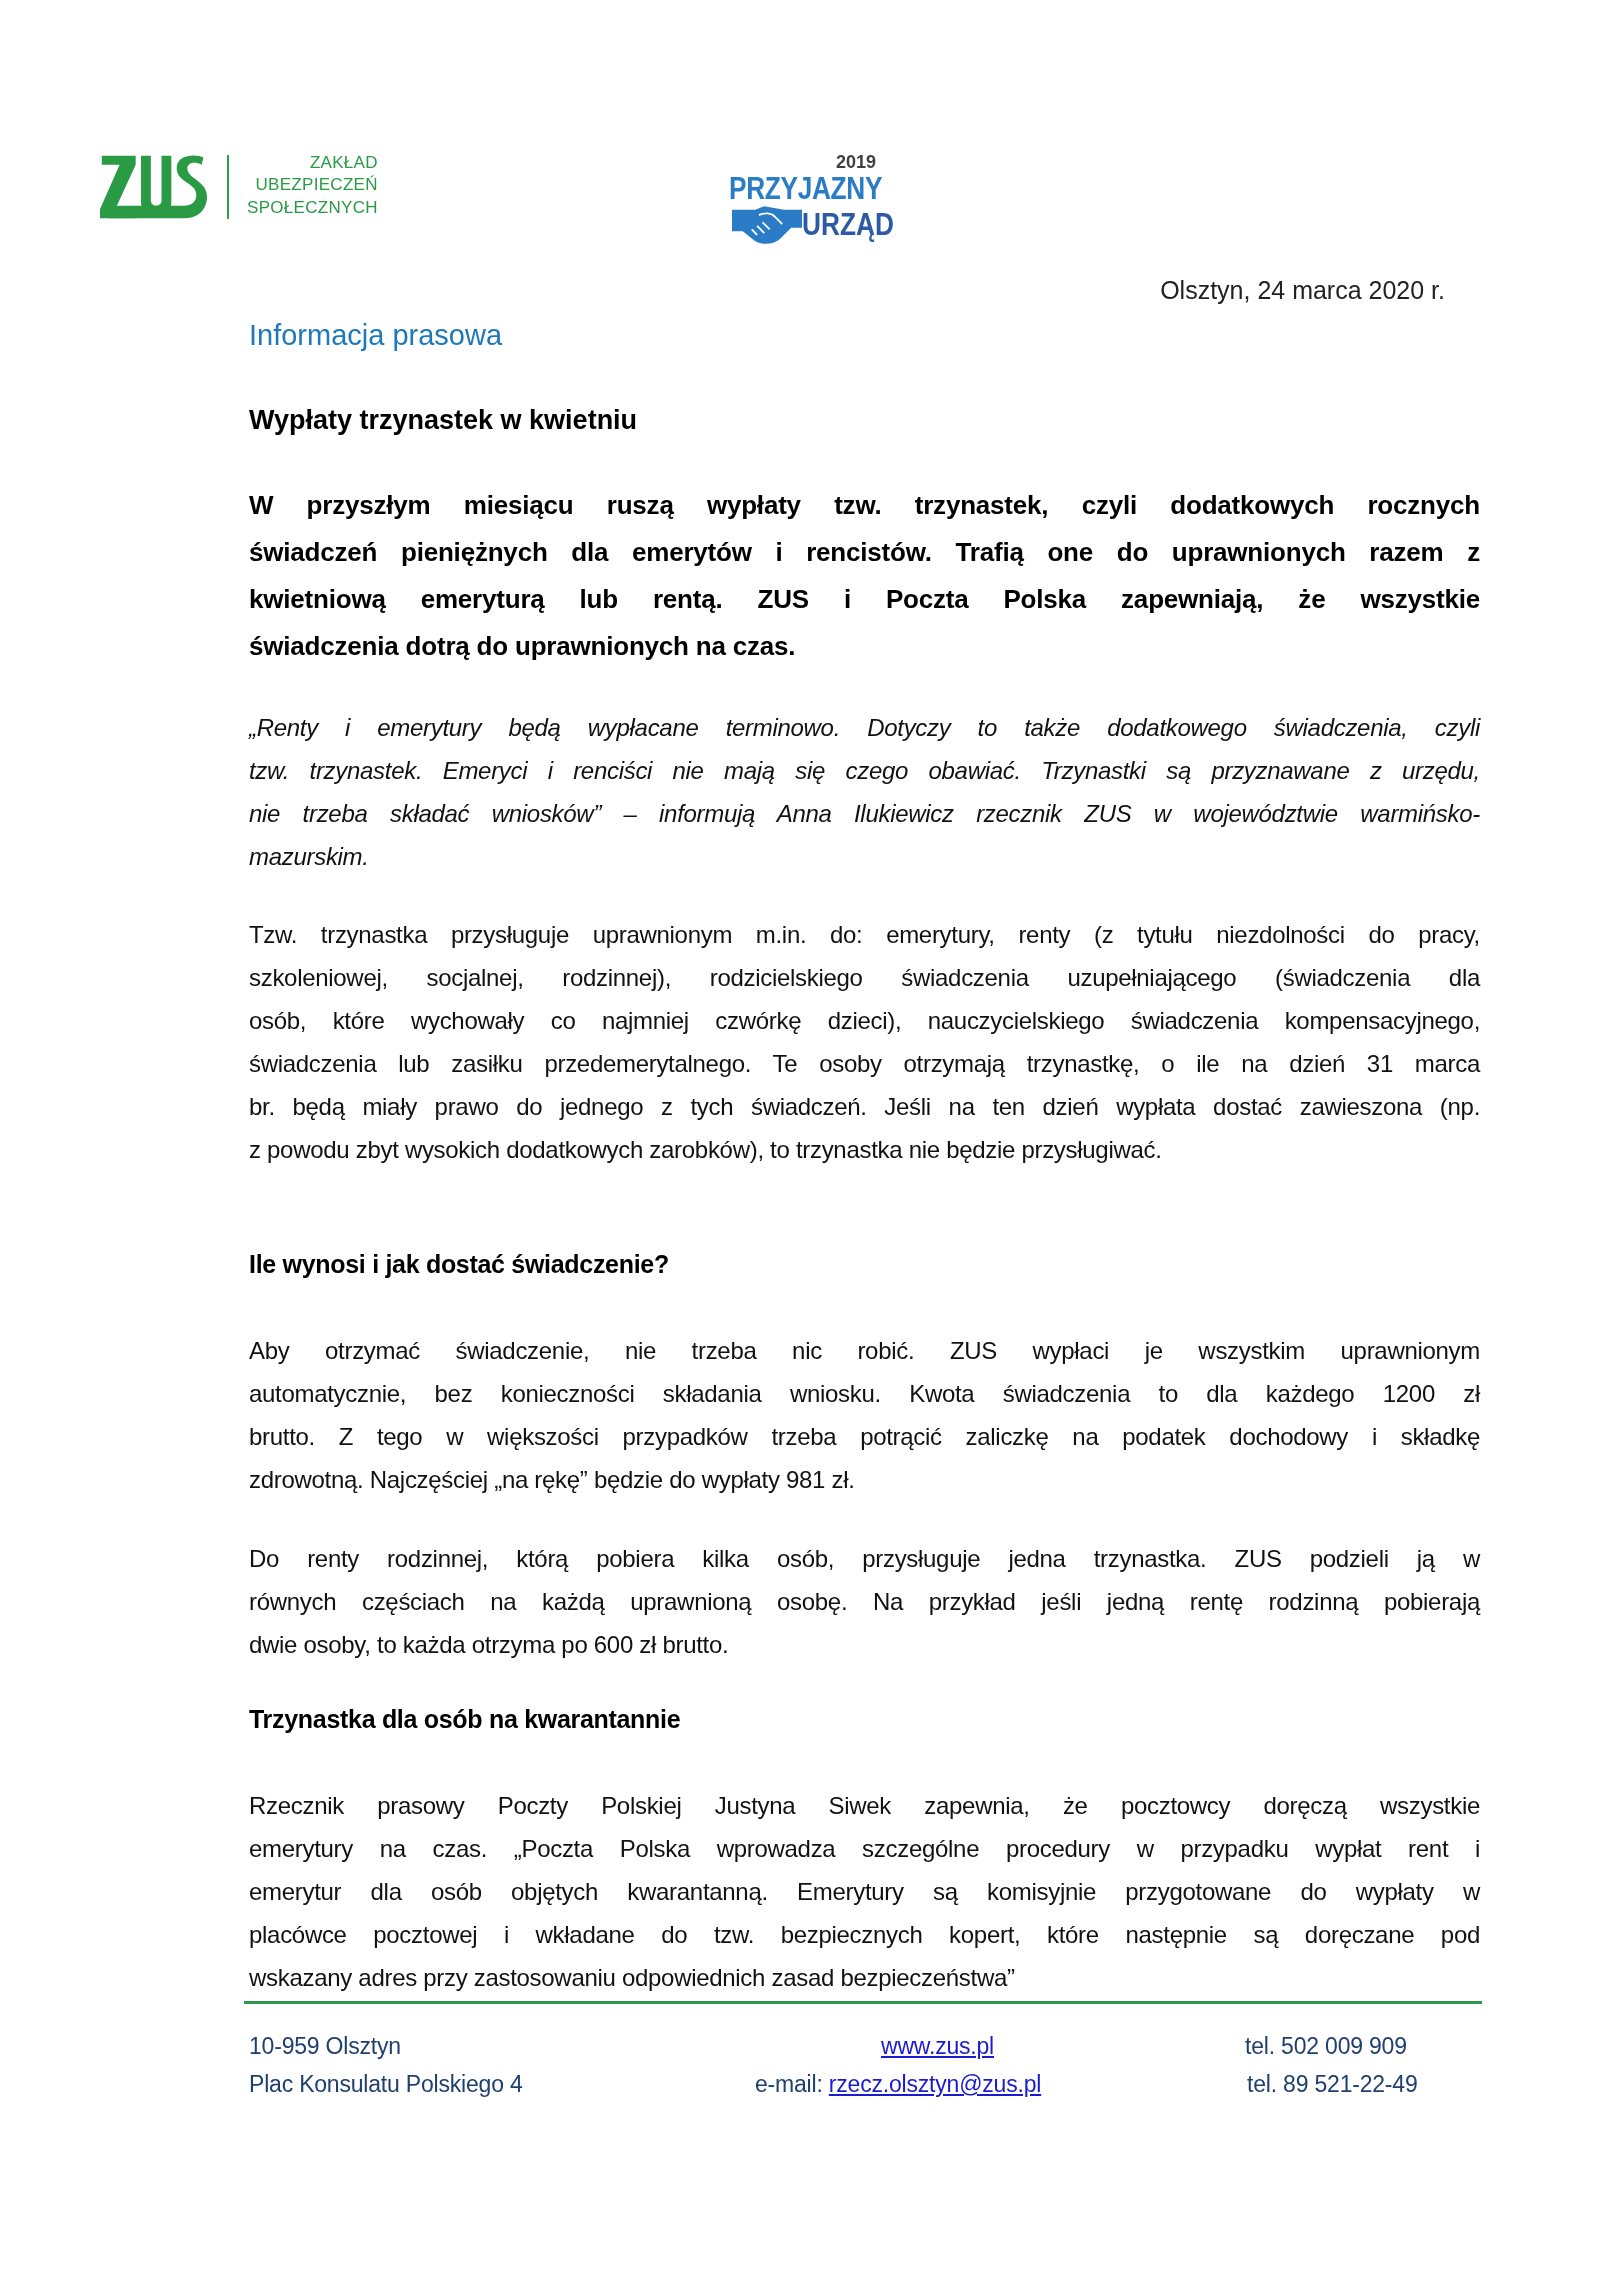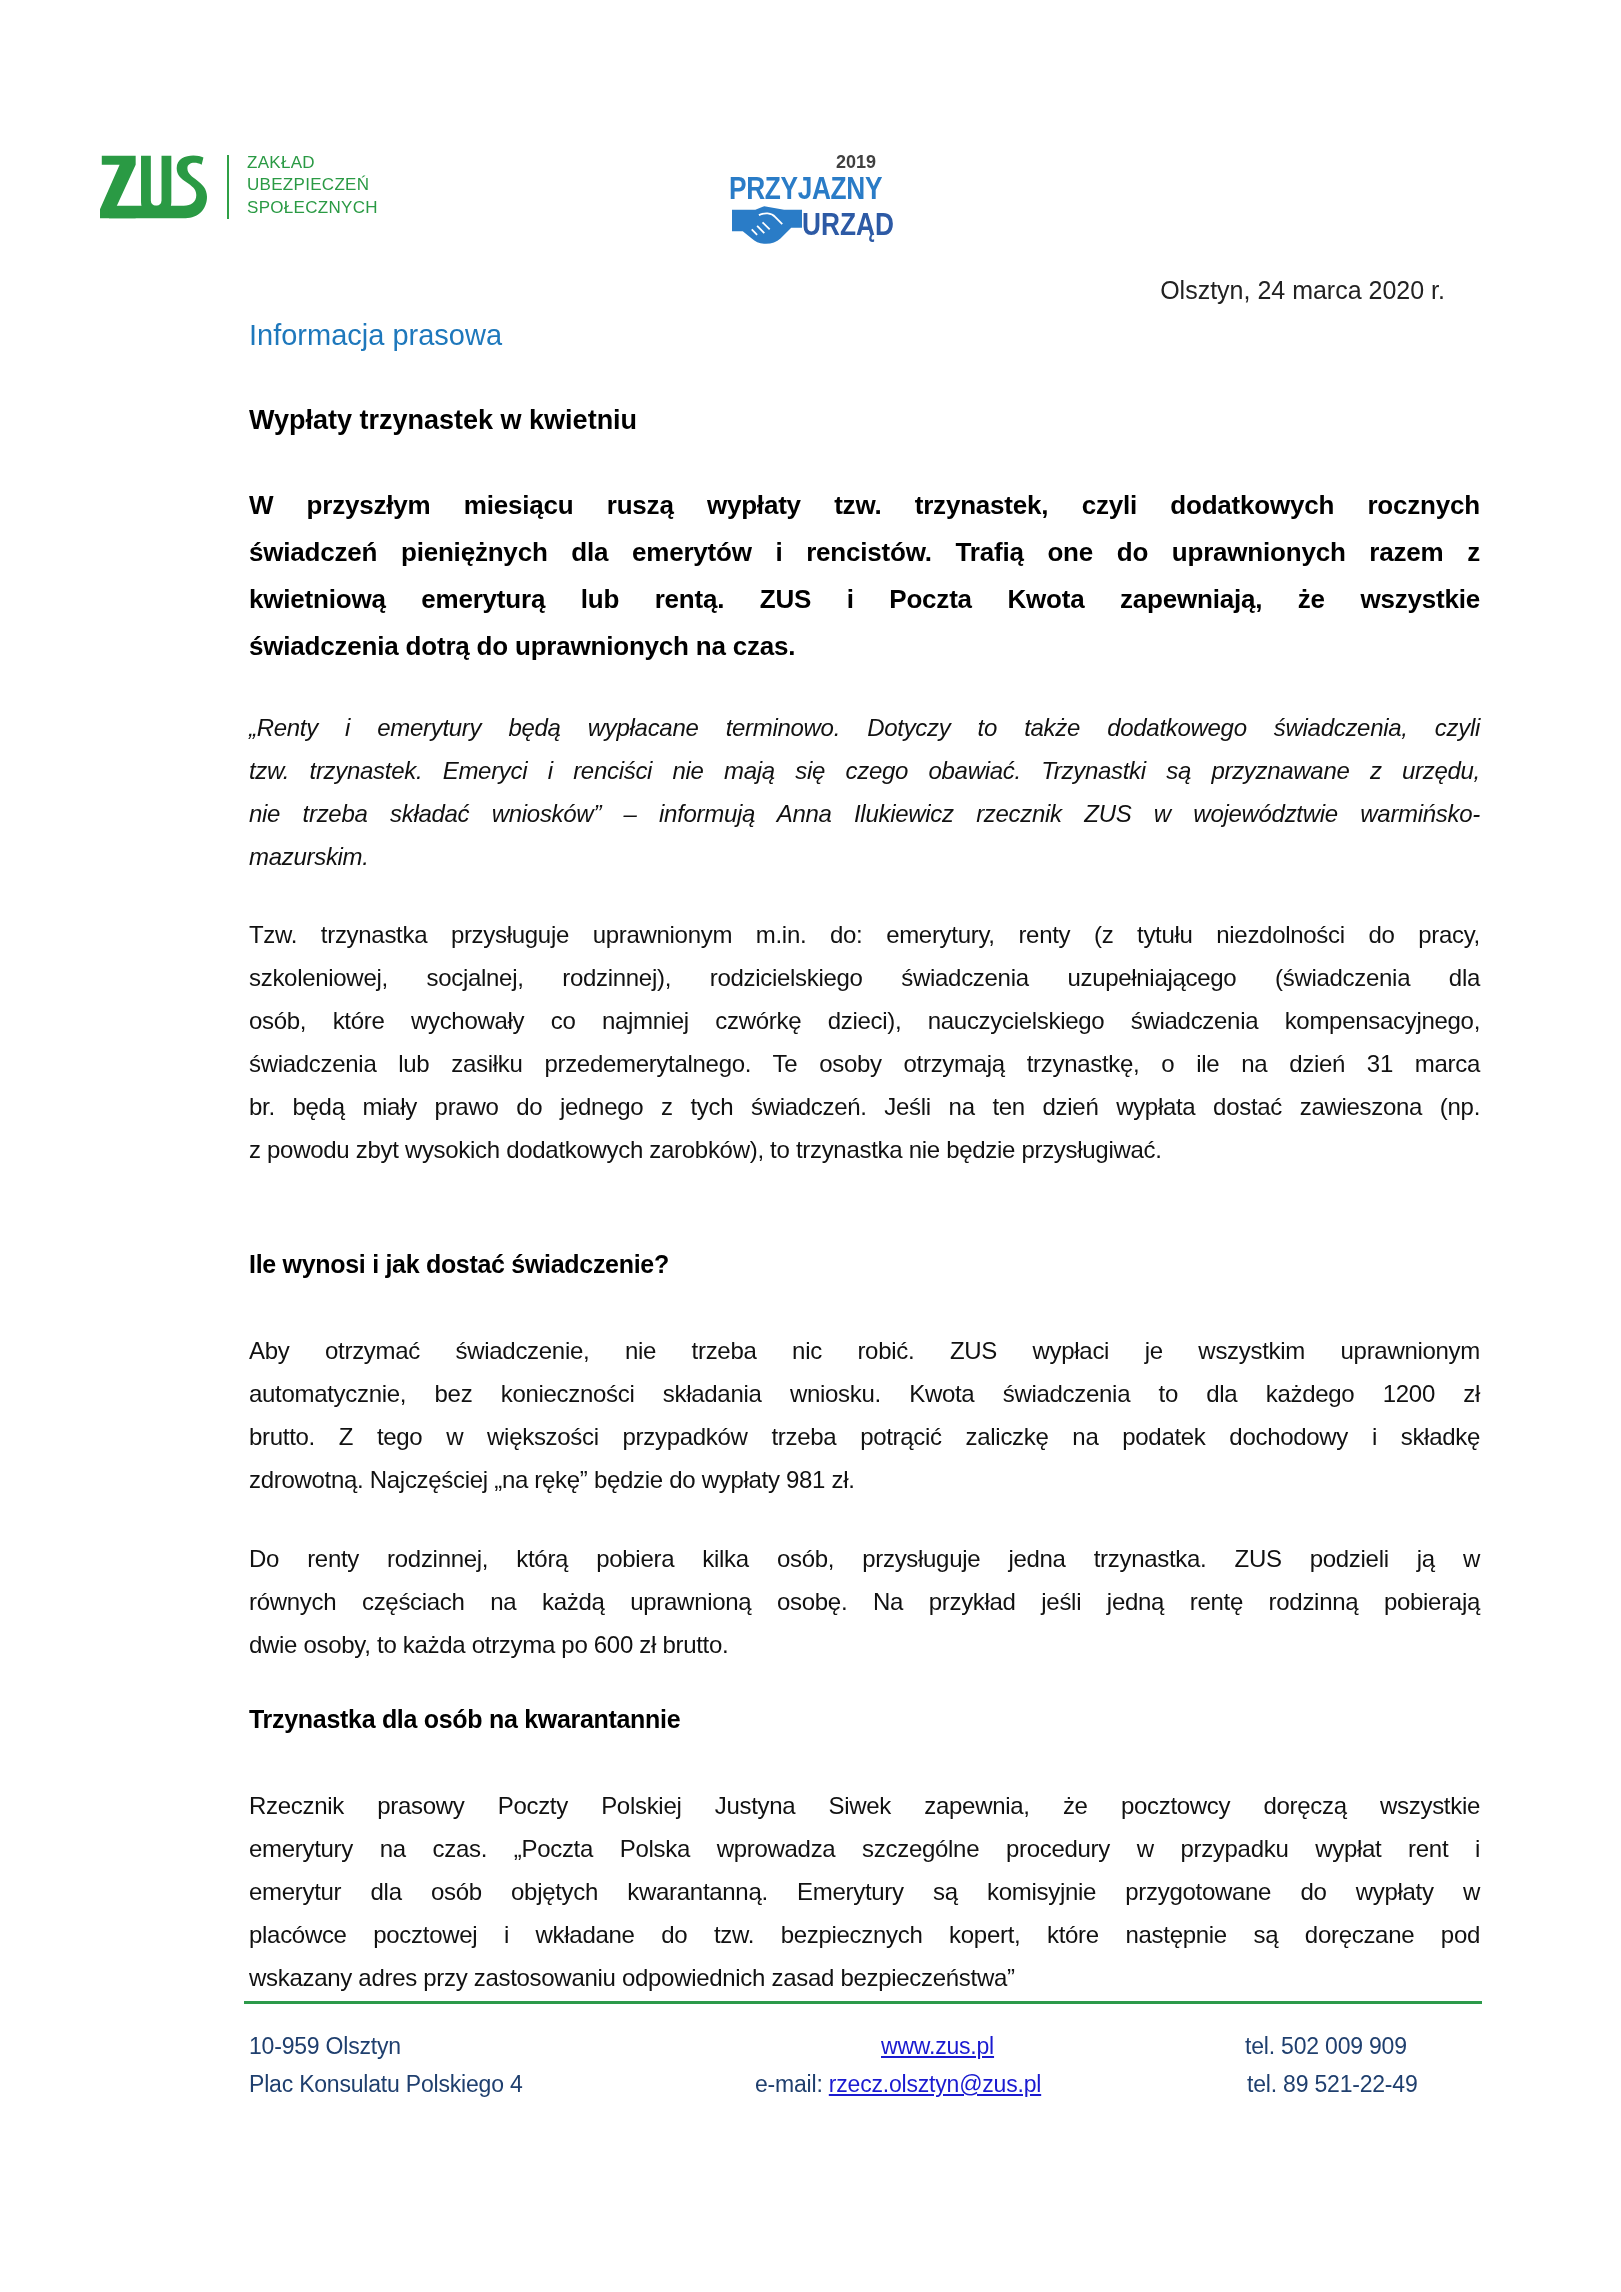--- a/index.html
+++ b/index.html
@@ -1,17 +1,17 @@
 <!DOCTYPE html>
 <html style="font-size:14.3px"><head>
 <meta charset="utf-8">
 <style>
   html,body{margin:0;padding:0;background:#ffffff;}
   body{width:1621px;height:2293px;position:relative;overflow:hidden;font-family:"Liberation Sans",sans-serif;color:#111;}
-  .abs{position:absolute;}
+  .abs{position:absolute;text-align:right;}
   
   #zus-logo{left:100px;top:150px;width:287px;height:73px;}
   #zus-mark{position:absolute;left:0;top:1.8px;width:107px;height:70px;}
   #zus-divider{position:absolute;left:127px;top:5.4px;width:1.8px;height:64px;background:#2fa046;}
   #zus-name{position:absolute;left:147px;top:1.8px;font-size:17px;line-height:22.4px;color:#2a9a44;letter-spacing:0.3px;}
   #zus-name div{white-space:nowrap;}
   
   #pu-logo{left:727px;top:150px;width:179px;height:94px;}
   #pu-year{position:absolute;right:30px;top:1.8px;font-size:18px;font-weight:bold;color:#404040;}
   #pu-word1{position:absolute;left:1.8px;top:19.7px;font-size:32px;font-weight:bold;color:#2a7cc7;letter-spacing:-0.4px;transform:scaleX(0.82);transform-origin:left top;white-space:nowrap;}
@@ -67,21 +67,21 @@
   <div id="pu-word2">URZĄD</div>
 </div>
 
 <div id="date" class="abs">Olsztyn, 24 marca 2020 r.</div>
 <div id="doc-type" class="abs">Informacja prasowa</div>
 <div id="title" class="abs">Wypłaty trzynastek w kwietniu</div>
 
 <div class="para lead" style="top:482px;">
   <span class="line">W przyszłym miesiącu ruszą wypłaty tzw. trzynastek, czyli dodatkowych rocznych</span>
   <span class="line">świadczeń pieniężnych dla emerytów i rencistów. Trafią one do uprawnionych razem z</span>
-  <span class="line">kwietniową emeryturą lub rentą. ZUS i Poczta Kwota zapewniają, że wszystkie</span>
+  <span class="line">kwietniową emeryturą lub rentą. ZUS i Poczta Polska zapewniają, że wszystkie</span>
   <span class="line last">świadczenia dotrą do uprawnionych na czas.</span>
 </div>
 
 <div class="para quote" style="top:706px;">
   <span class="line">„Renty i emerytury będą wypłacane terminowo. Dotyczy to także dodatkowego świadczenia, czyli</span>
   <span class="line">tzw. trzynastek. Emeryci i renciści nie mają się czego obawiać. Trzynastki są przyznawane z urzędu,</span>
   <span class="line">nie trzeba składać wniosków” – informują Anna Ilukiewicz rzecznik ZUS w województwie warmińsko-</span>
   <span class="line last">mazurskim.</span>
 </div>
 

